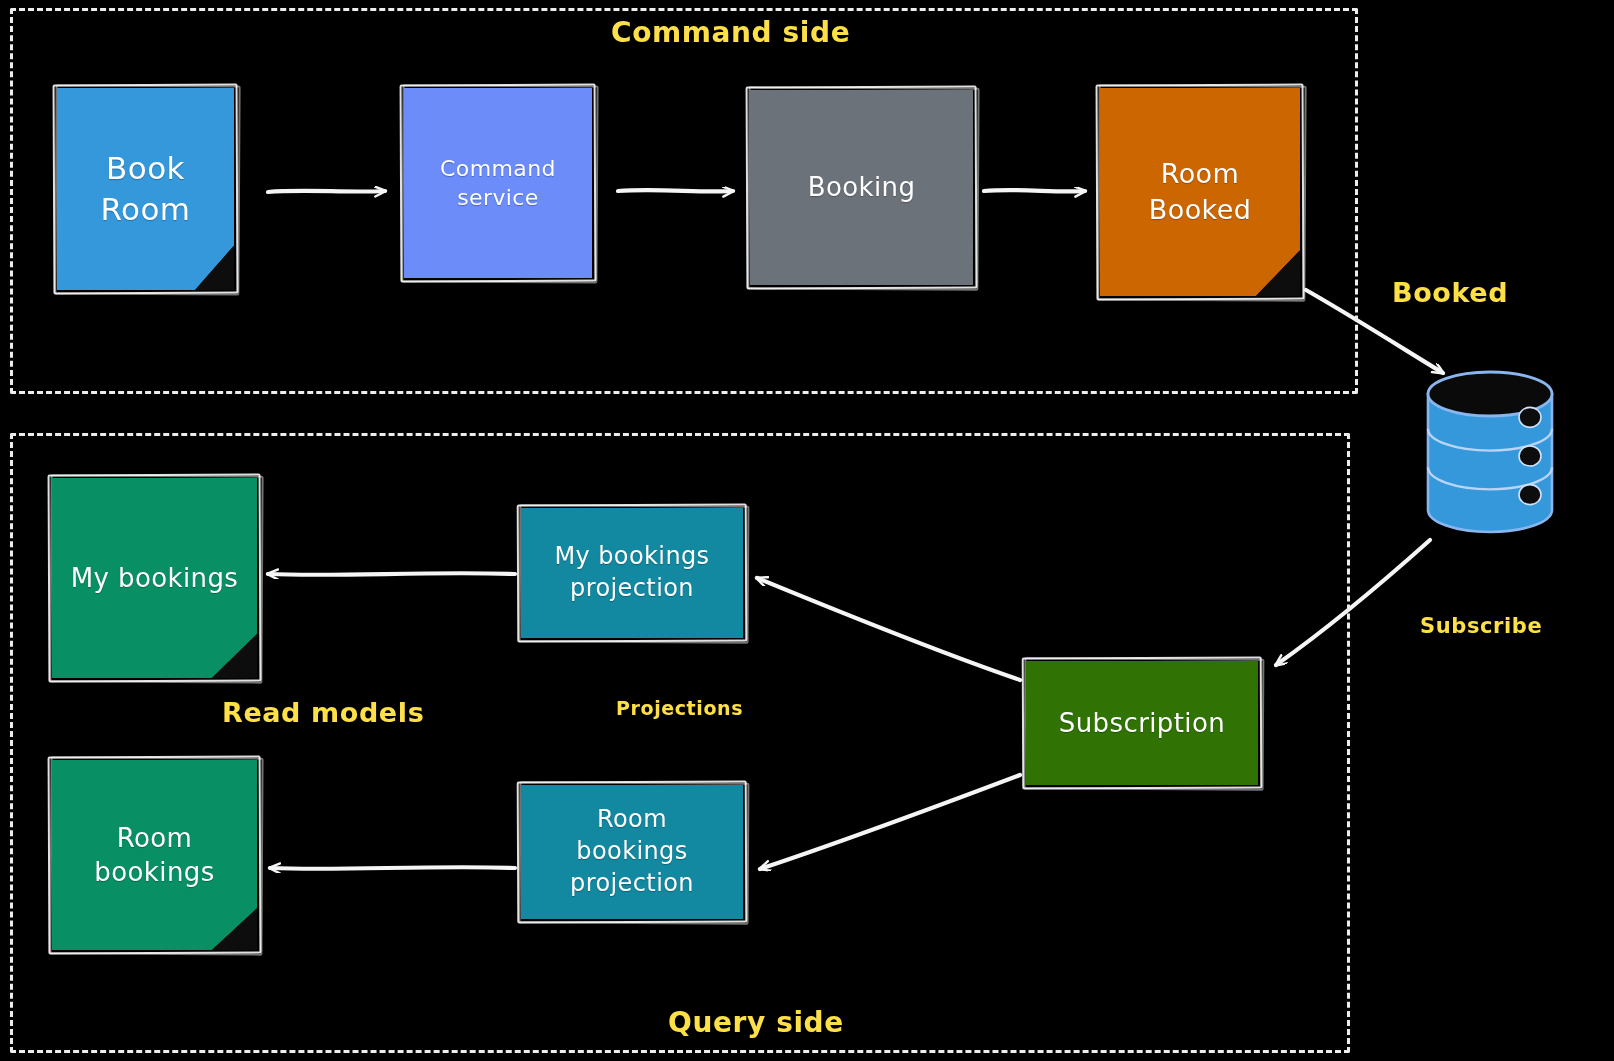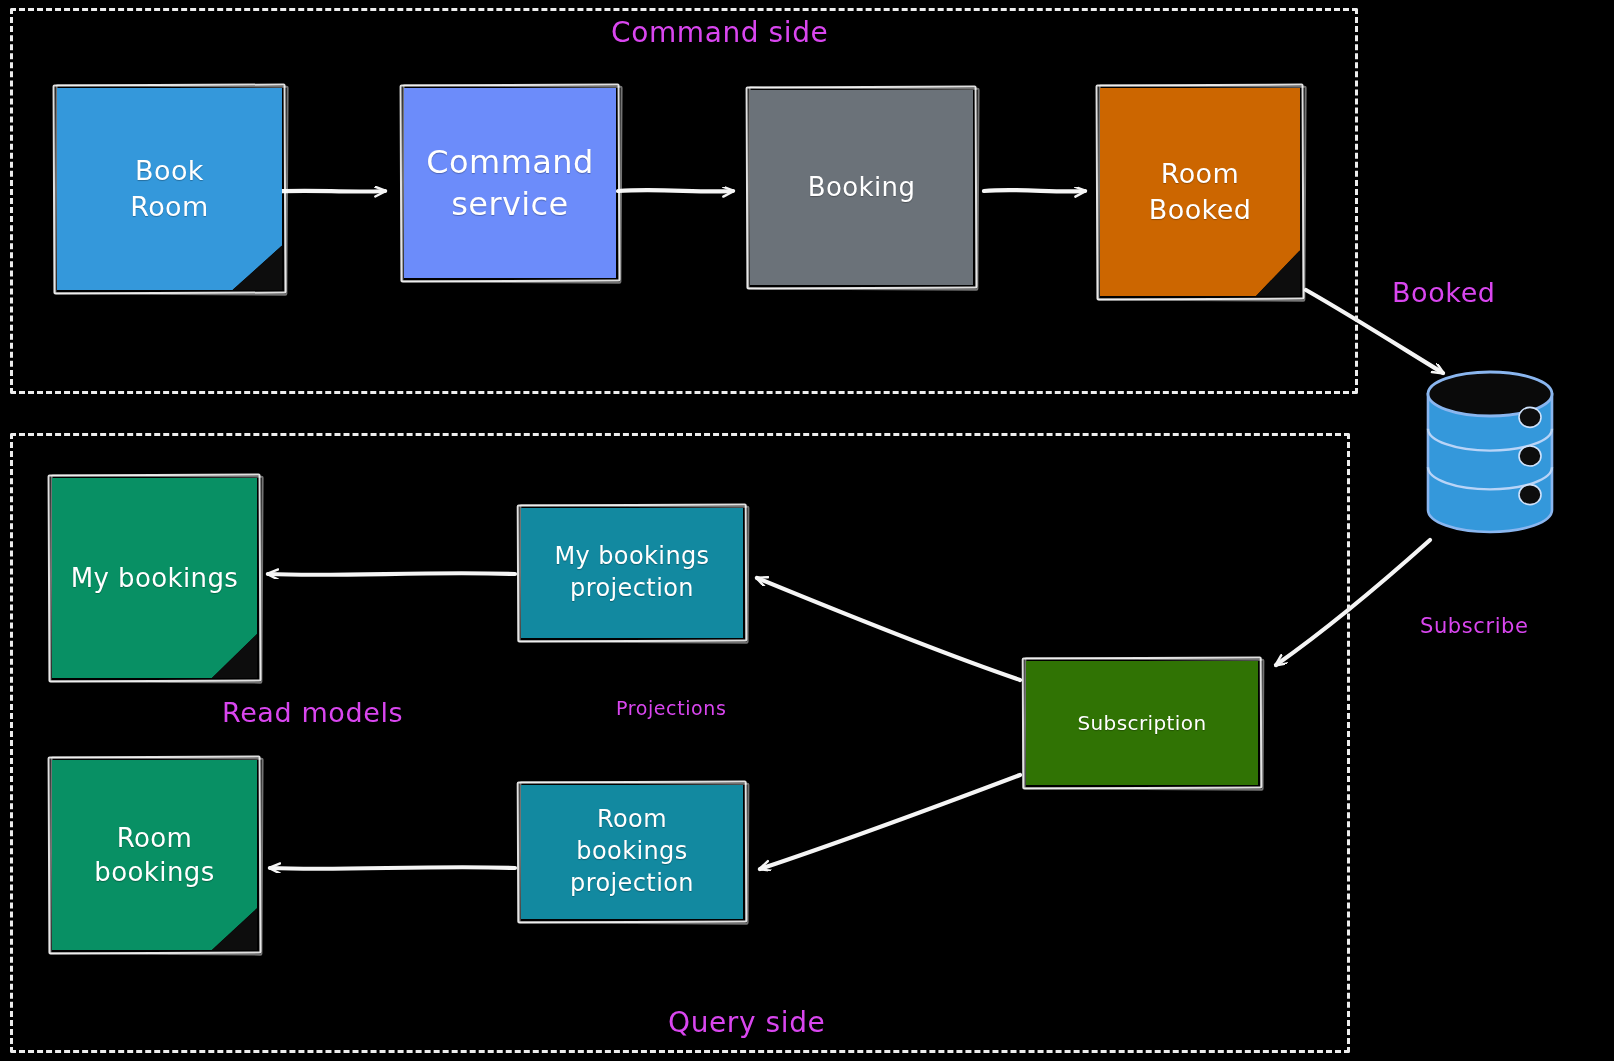--- a/index.html
+++ b/index.html
@@ -76,25 +76,26 @@
     right: 0;
     bottom: 0;
     width: 22%;
     height: 22%;
     background: #0d0d0d;
     clip-path: polygon(100% 0, 100% 100%, 0 100%);
     z-index: 3;
   }
   .caption {
     position: absolute;
-    color: #d946ef;
+    color: #fde047;
     font-family: "DejaVu Sans", sans-serif;
     letter-spacing: 0.6px;
     white-space: nowrap;
     z-index: 5;
+    font-weight: bold;
   }
   .dashed-region {
     position: absolute;
     border: 3px dashed #ededed;
     border-radius: 2px;
     z-index: 1;
   }
   .db {
     position: absolute;
     z-index: 3;
@@ -129,30 +130,30 @@
       <path d="M984,191 C1018,188 1056,193 1085,191"></path>
       <path d="M1306,290 C1355,318 1402,348 1443,373"></path>
       <path d="M1430,540 C1374,590 1320,634 1276,665"></path>
       <path d="M1020,680 C932,650 830,608 757,578"></path>
       <path d="M1020,775 C938,806 838,843 760,869"></path>
       <path d="M515,574 C430,571 340,577 268,574"></path>
       <path d="M515,868 C432,865 342,871 270,868"></path>
     </g>
   </svg>
 
-  <div class="node note" id="node-book-room" style="left: 57px; top: 88px; width: 225px; height: 202px; font-size: 27px;">
+  <div class="node note" id="node-book-room" style="left: 57px; top: 88px; width: 177px; height: 202px; font-size: 31px;">
     <span class="sketch-edge"></span>
     <span class="sketch-edge b"></span>
     <span class="fill" style="background: rgb(52, 152, 219);"></span>
     <span class="fold"></span>
     <span class="label">Book
 Room</span>
   </div>
 
-  <div class="node" id="node-command-service" style="left: 404px; top: 88px; width: 212px; height: 190px; font-size: 32px;">
+  <div class="node" id="node-command-service" style="left: 404px; top: 88px; width: 188px; height: 190px; font-size: 22px;">
     <span class="sketch-edge"></span>
     <span class="sketch-edge b"></span>
     <span class="fill" style="background: rgb(108, 140, 250);"></span>
     <span class="label">Command
 service</span>
   </div>
 
   <div class="node" id="node-booking" style="left: 750px; top: 90px; width: 223px; height: 195px; font-size: 26px;">
     <span class="sketch-edge"></span>
     <span class="sketch-edge b"></span>
@@ -196,21 +197,21 @@
 
   <div class="node" id="node-room-bookings-projection" style="left: 521px; top: 785px; width: 222px; height: 134px; font-size: 24px;">
     <span class="sketch-edge"></span>
     <span class="sketch-edge b"></span>
     <span class="fill" style="background: rgb(18, 137, 160);"></span>
     <span class="label">Room
 bookings
 projection</span>
   </div>
 
-  <div class="node" id="node-subscription" style="left: 1026px; top: 661px; width: 232px; height: 124px; font-size: 20px;">
+  <div class="node" id="node-subscription" style="left: 1026px; top: 661px; width: 232px; height: 124px; font-size: 26px;">
     <span class="sketch-edge"></span>
     <span class="sketch-edge b"></span>
     <span class="fill" style="background: rgb(48, 115, 4);"></span>
     <span class="label">Subscription</span>
   </div>
 
   <div class="db" id="db-event-store" style="left: 1420px; top: 368px;">
     <svg id="db-svg" viewBox="0 0 140 168" width="140" height="168">
       <g id="db-g">
           <path d="M8,26 L8,142 A62,22 0 0 0 132,142 L132,26 Z" fill="#3498db" stroke="#8ab6ef" stroke-width="2.6"></path>

